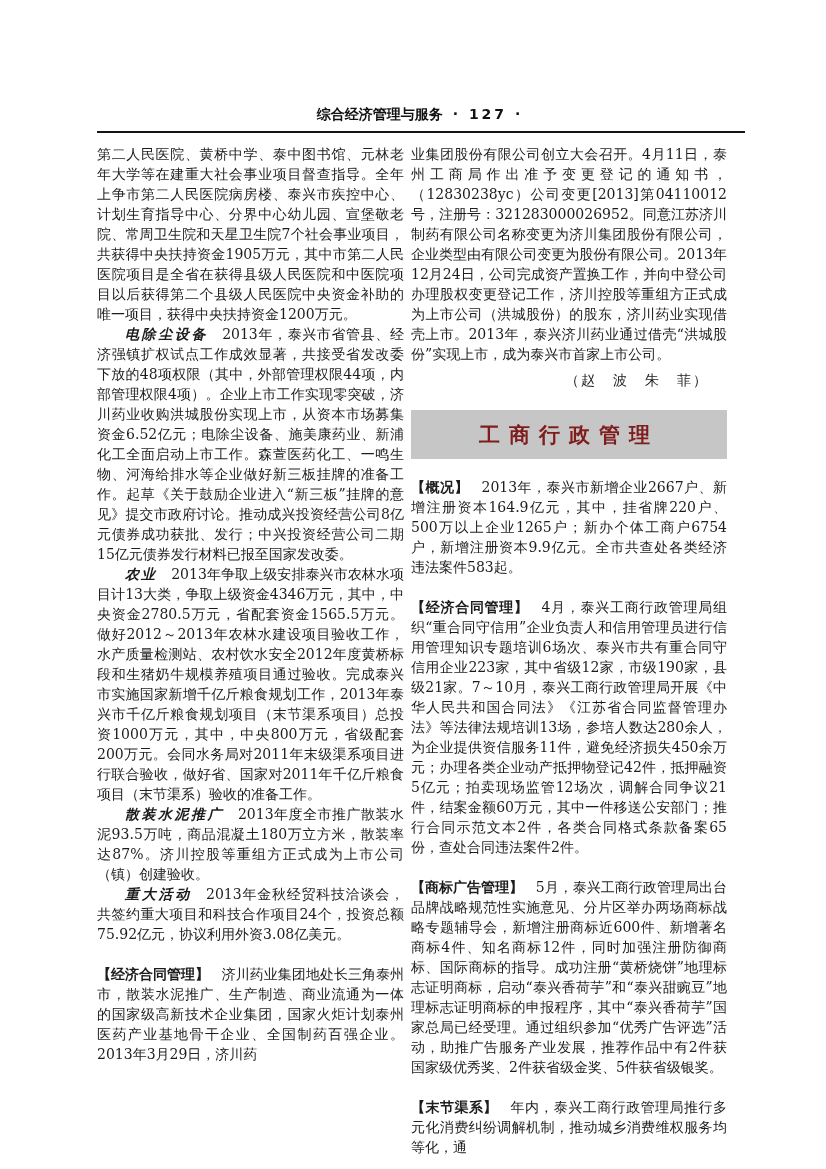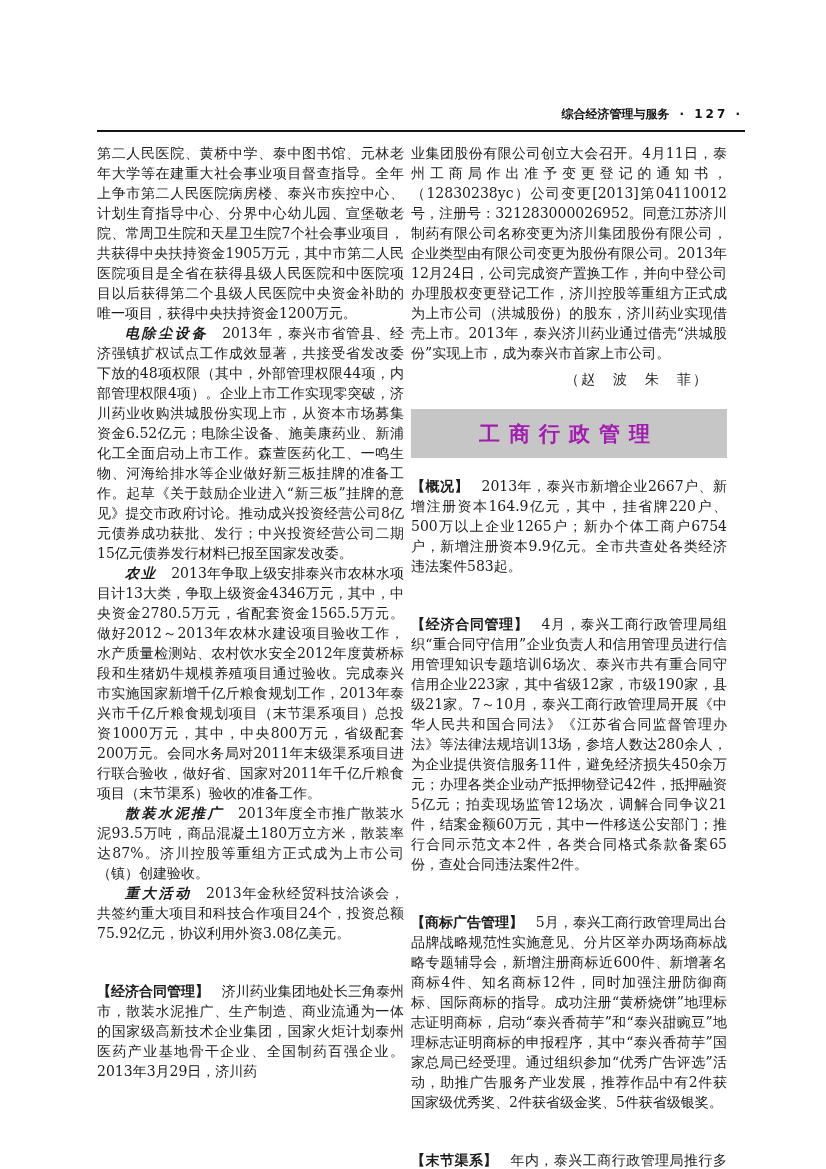--- a/index.html
+++ b/index.html
@@ -8,42 +8,42 @@
     width:826px;height:1169px;
     background:#ffffff;
     font-family:"DejaVu Serif","Liberation Serif",serif;
     color:#1c1c1c;
     overflow:hidden;
   }
   .content{
     position:absolute;left:97px;top:106px;width:648px;
   }
   .running-head{
-    text-align:right;
+    text-align:center;
     font-weight:bold;
-    font-size:12px;
+    font-size:14px;
     font-family:"DejaVu Sans","Liberation Sans",sans-serif;
     margin:0 2px 7px 0;
     color:#111;
   }
   .running-head .pgnum{margin-left:10px;letter-spacing:3px;}
   .head-rule{
     border:none;border-top:2.5px solid #151515;margin:0 0 11px 0;
   }
   .columns{display:flex;gap:7px;align-items:flex-start;}
   .col{
     font-size:14px;
     line-height:20px;
     text-align:justify;
   }
   .col.left{width:307px;}
   .col.right{width:316px;}
   p.para{margin:0;}
   p.para.sub{text-indent:2em;}
-  p.para.entry{margin-top:38px;}
+  p.para.entry{margin-top:20px;}
   .sub-head{
     font-weight:bold;
     font-style:italic;
     letter-spacing:2px;
     margin-right:1em;
   }
   .entry-head{
     font-weight:bold;
     font-style:normal;
     font-family:"DejaVu Sans","Liberation Sans",sans-serif;
@@ -57,21 +57,21 @@
   }
   .section-box{
     background:#c6c6c6;
     margin:20px 0 14px 0;
     padding:15px 0 14px 0;
     text-align:center;
     font-weight:bold;
     font-size:21px;
     letter-spacing:9px;
     font-family:"DejaVu Sans","Liberation Sans",sans-serif;
-    color:#a21caf;
+    color:#7f1d1d;
   }
   .section-box + p.para.entry{margin-top:18px;}
 </style>
 </head>
 <body>
 
 <div class="page">
   <div class="content">
     <div class="running-head">
       <span>综合经济管理与服务</span><span class="pgnum">· 127 ·</span>

